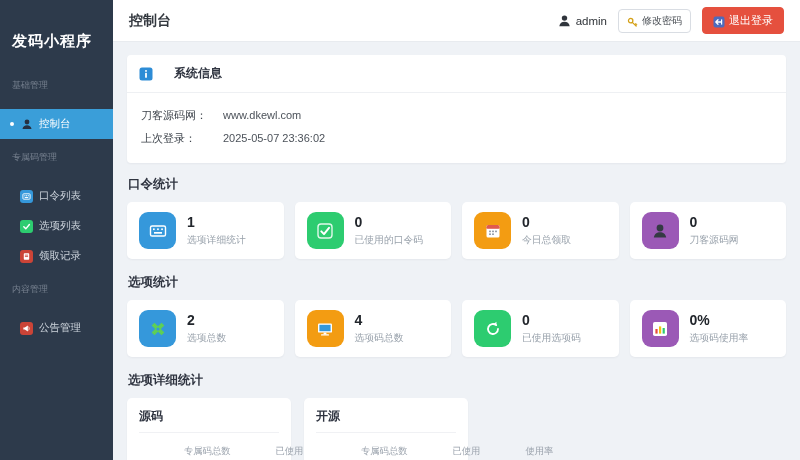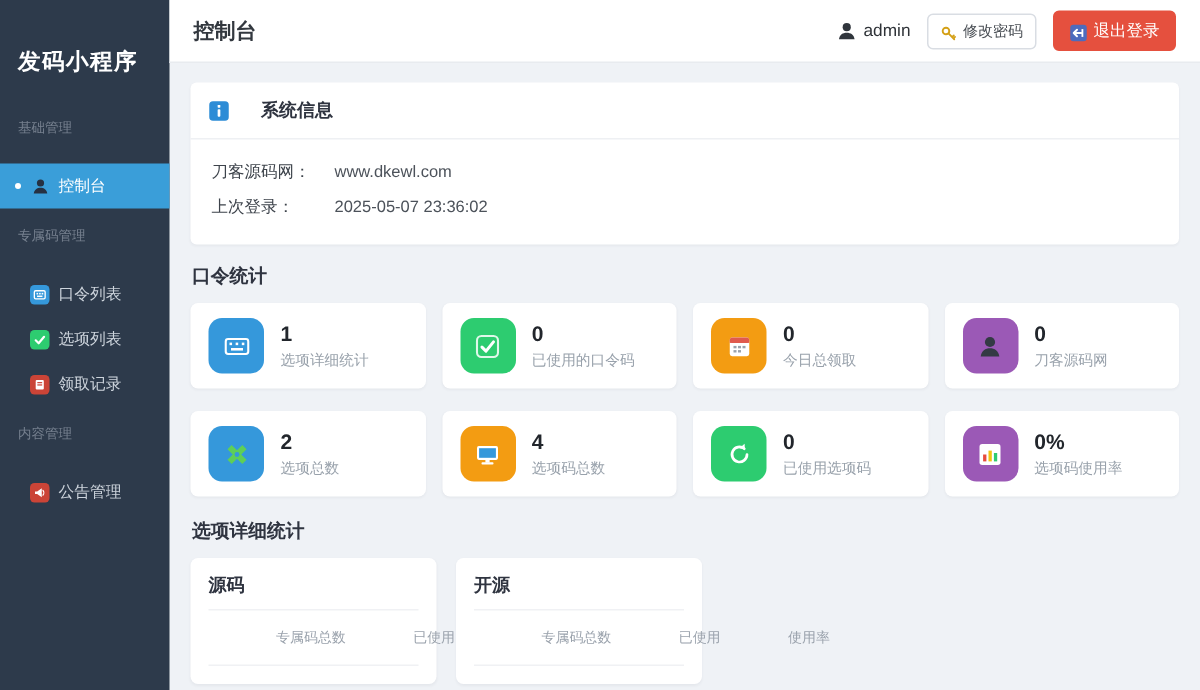--- a/index.html
+++ b/index.html
@@ -226,20 +226,21 @@
               <path d="M3.8 16.6c.6-3.8 3.1-5.4 6.2-5.4s5.6 1.6 6.2 5.4z" fill="#343a44"></path>
             </svg>
         </span>
         <div>
           <div class="stat-value">0</div>
           <div class="stat-label">刀客源码网</div>
         </div>
       </div>
     </div>
 
+    <div class="section-title">选项统计</div>
     <div class="stat-grid">
       <div class="stat-card">
         <span class="stat-icon" style="background: rgb(53, 152, 219);">
           <svg width="20" height="20" viewBox="0 0 20 20">
               <g transform="rotate(45 10 10)">
                 <path d="M8 3h4v5h5v4h-5v5H8v-5H3V8h5z" fill="#5ecf57"></path>
               </g>
               <circle cx="10" cy="10" r="1.6" fill="#3598db"></circle>
             </svg>
         </span>

